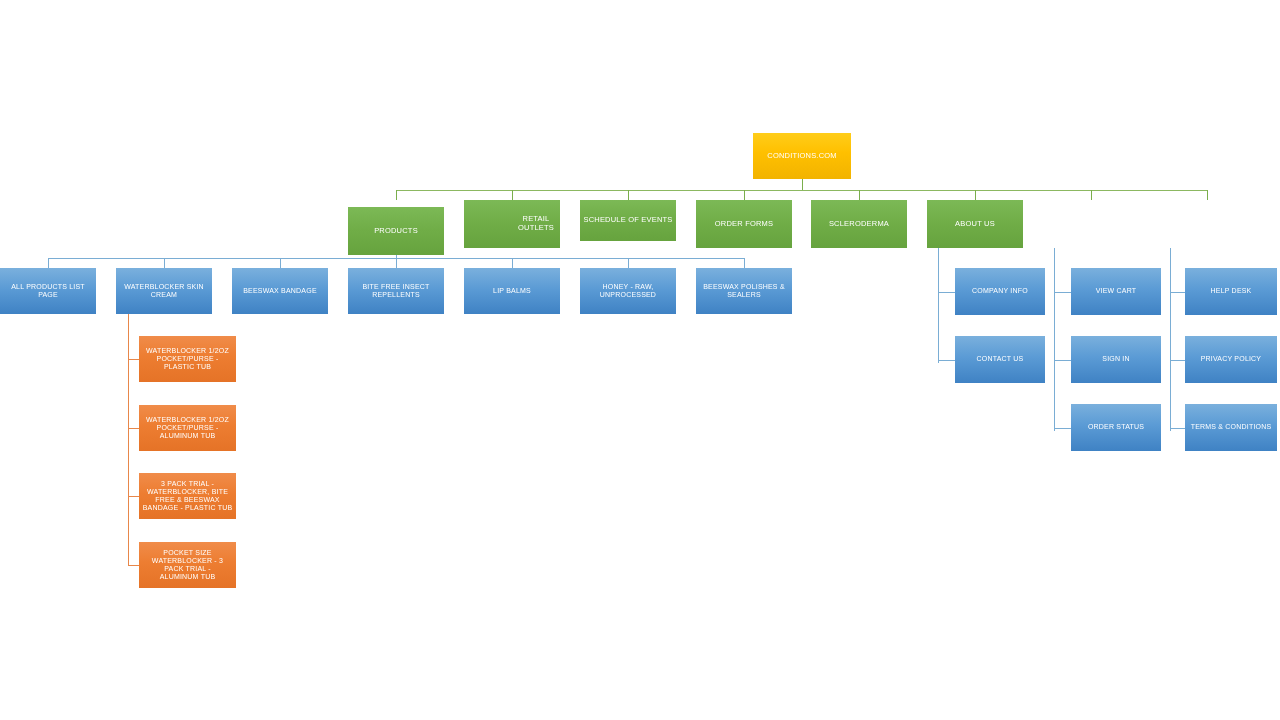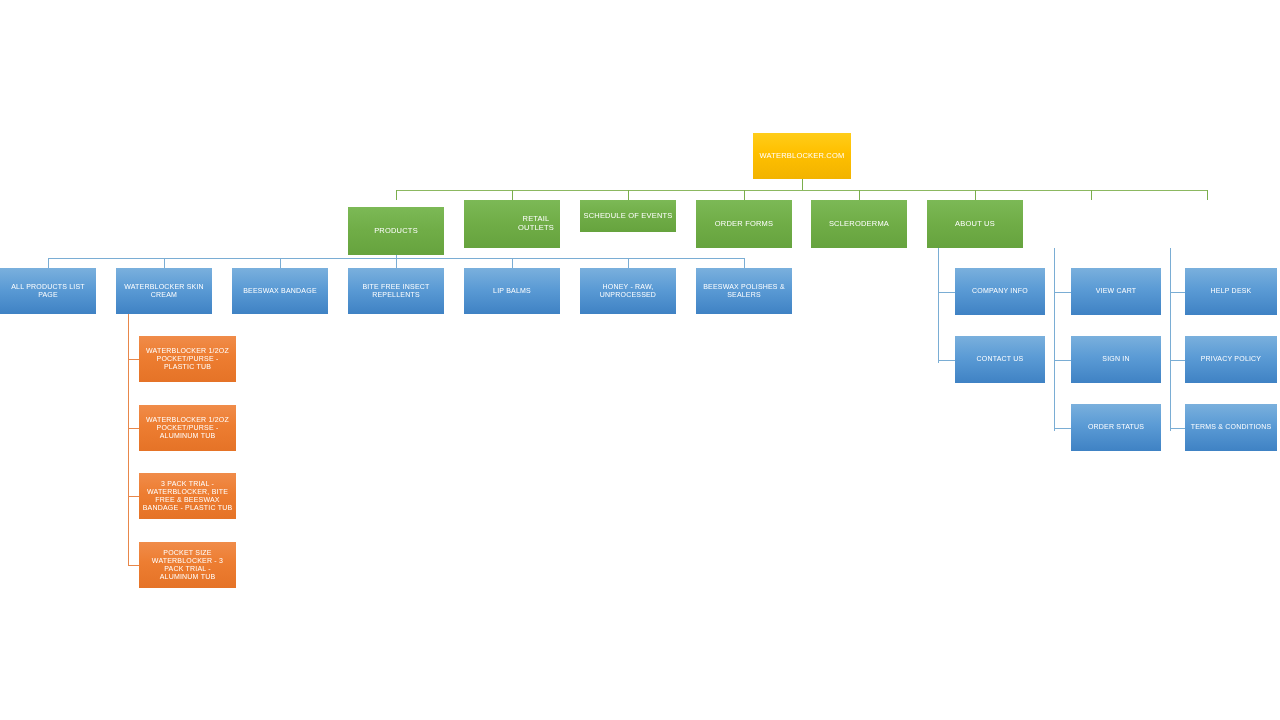--- a/index.html
+++ b/index.html
@@ -117,30 +117,30 @@
   <div class="conn blue h" style="left:1054px; top:292px; width:17px;"></div>
   <div class="conn blue h" style="left:1054px; top:360px; width:17px;"></div>
   <div class="conn blue h" style="left:1054px; top:428px; width:17px;"></div>
 
   <div class="conn blue v" style="left:1170px; top:248px; height:183px;"></div>
   <div class="conn blue h" style="left:1170px; top:292px; width:15px;"></div>
   <div class="conn blue h" style="left:1170px; top:360px; width:15px;"></div>
   <div class="conn blue h" style="left:1170px; top:428px; width:15px;"></div>
 
   <div class="node root" style="left:753px; top:133px; width:98px; height:46px;">
-    <span class="lbl">WATERBLOCKER.COM</span>
+    <span class="lbl">CONDITIONS.COM</span>
   </div>
 
   <div class="node green" style="left:348px; top:207px; width:96px; height:48px;">
     <span class="lbl">PRODUCTS</span>
   </div>
   <div class="node green" style="left:464px; top:200px; width:96px; height:48px;padding-left:48px;">
     <span class="lbl">RETAIL  OUTLETS</span>
   </div>
-  <div class="node green" style="left:580px; top:200px; width:96px; height:32px;">
+  <div class="node green" style="left:580px; top:200px; width:96px; height:41px;">
     <span class="lbl">SCHEDULE OF EVENTS</span>
   </div>
   <div class="node green" style="left:811px; top:200px; width:96px; height:48px;">
     <span class="lbl">SCLERODERMA</span>
   </div>
   <div class="node green" style="left:696px; top:200px; width:96px; height:48px;">
     <span class="lbl">ORDER FORMS</span>
   </div>
   <div class="node green" style="left:927px; top:200px; width:96px; height:48px;">
     <span class="lbl">ABOUT US</span>

